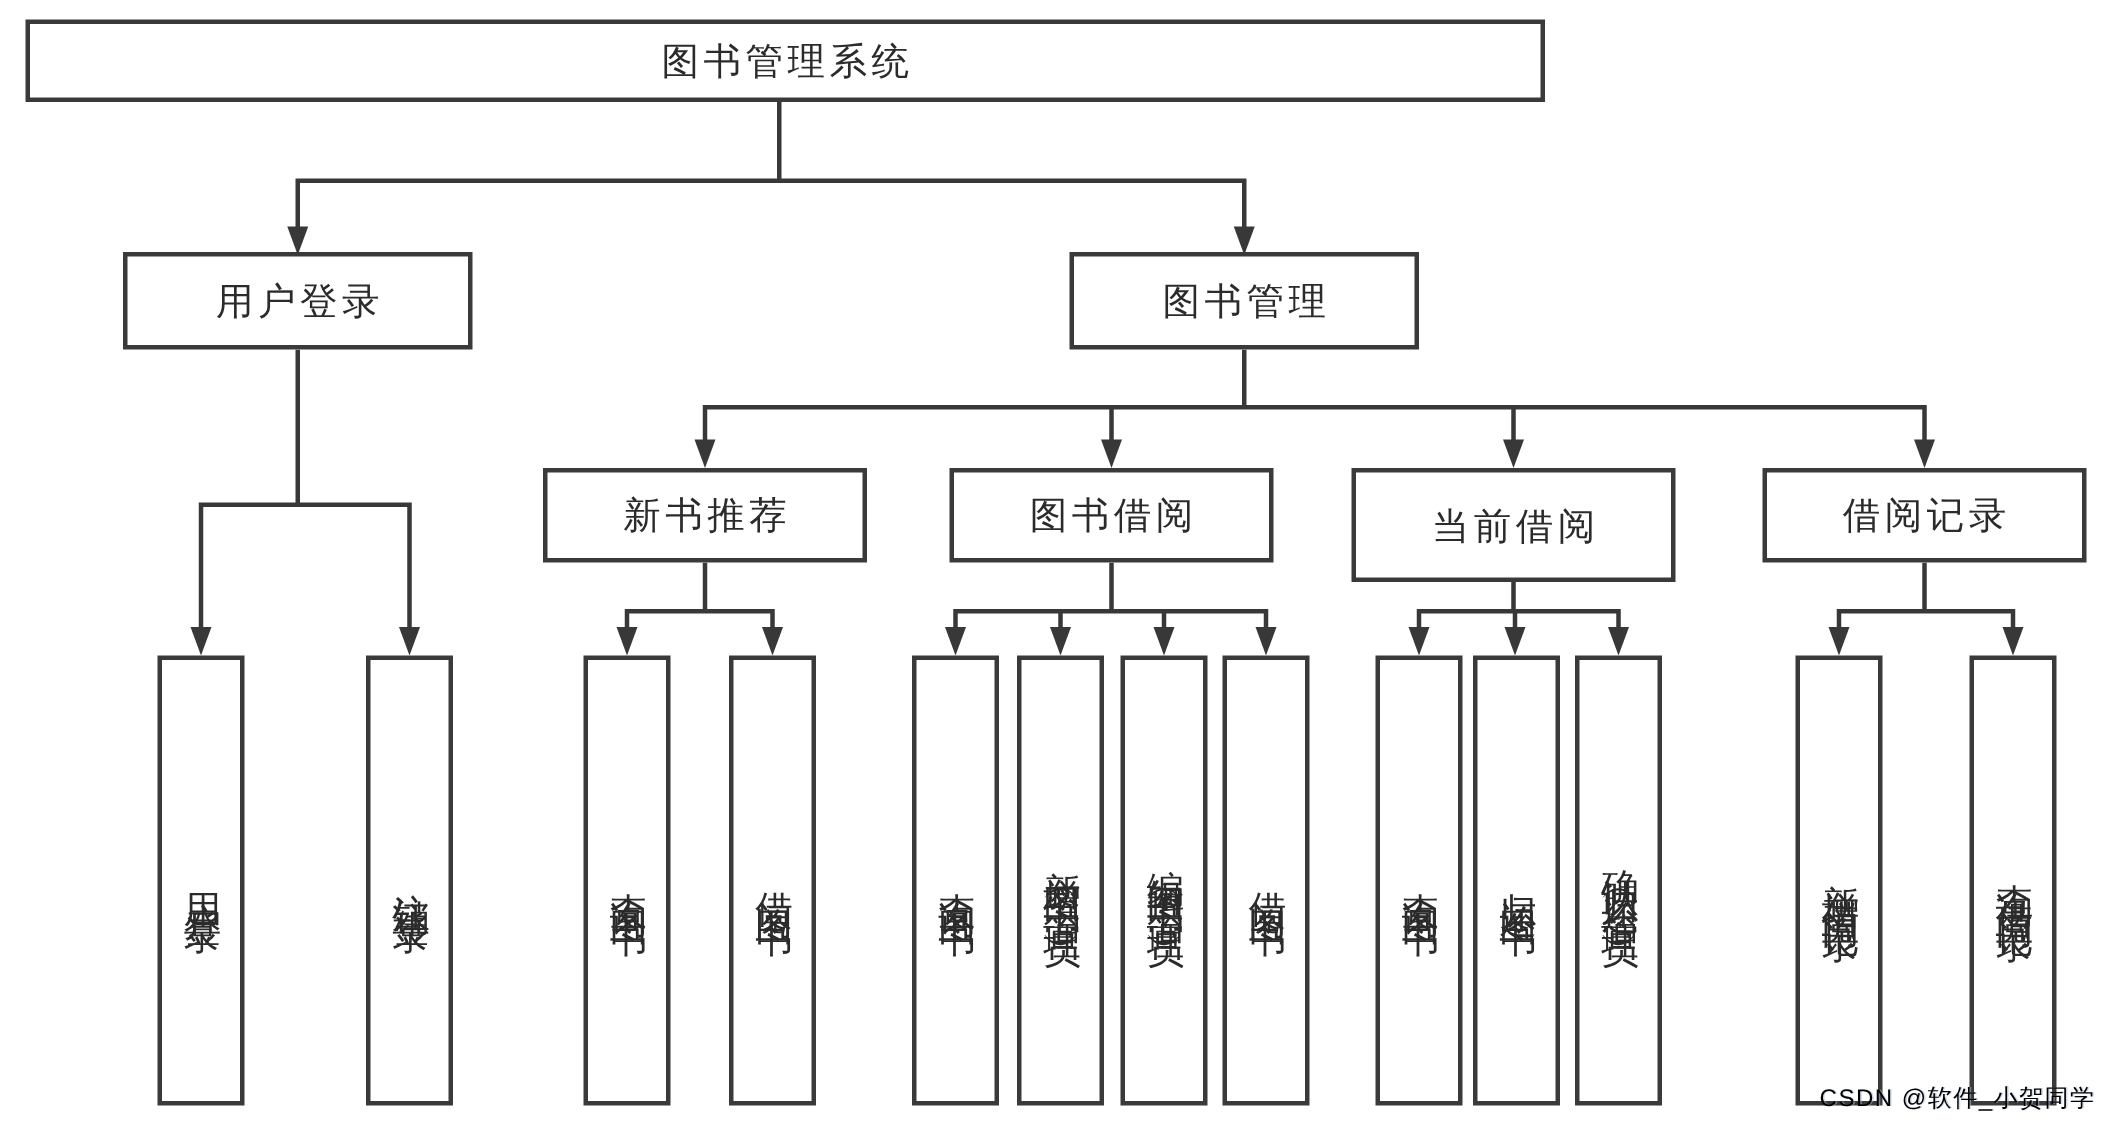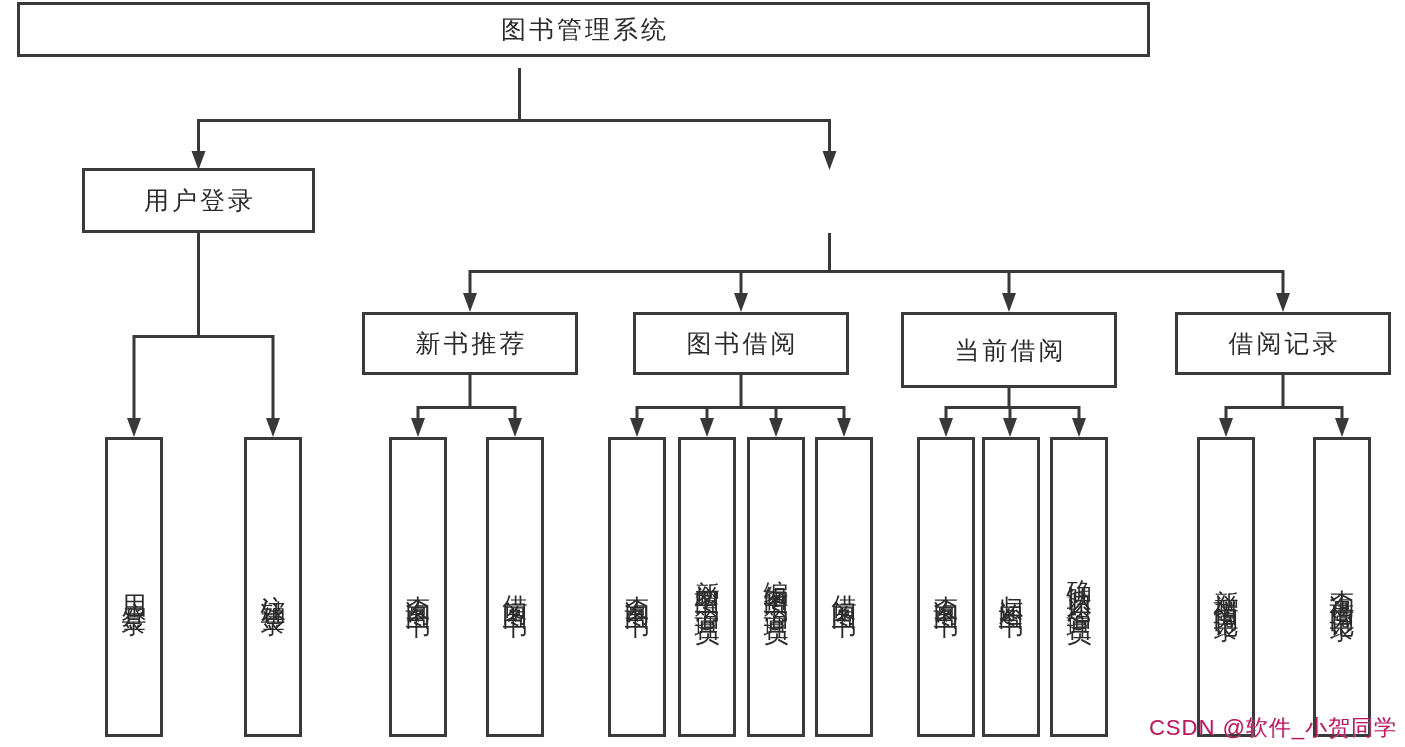--- a/index.html
+++ b/index.html
@@ -41,22 +41,22 @@
     font-size: 25px;
     writing-mode: vertical-rl;
     text-orientation: mixed;
     letter-spacing: 6px;
     line-height: 1;
   }
   .watermark {
     position: absolute;
     right: 8px;
     bottom: 4px;
-    font-size: 22px;
-    color: #be185d;
+    font-size: 16px;
+    color: #000000;
     letter-spacing: 1px;
     white-space: nowrap;
     text-shadow: 1px 0 0 rgba(170,190,220,0.55);
   }
 </style>
 </head>
 <body>
 
 <div class="stage">
 
@@ -97,23 +97,24 @@
       <polygon points="769,418 783,418 776,437"></polygon>
       <polygon points="837,418 851,418 844,437"></polygon>
       <polygon points="939,418 953,418 946,437"></polygon>
       <polygon points="1003,418 1017,418 1010,437"></polygon>
       <polygon points="1072,418 1086,418 1079,437"></polygon>
       <polygon points="1219,418 1233,418 1226,437"></polygon>
       <polygon points="1335,418 1349,418 1342,437"></polygon>
     </g>
   </svg>
 
-  <div class="node h" style="left:17px;top:2px;width:1133px;height:55px">图书管理系统</div>
+  <div class="node h" style="left:17px;top:13px;width:1013px;height:55px">图书管理系统</div>
 
   <div class="node h" style="left:82px;top:168px;width:233px;height:65px">用户登录</div>
+  <div class="node h" style="left:713px;top:168px;width:233px;height:65px">图书管理</div>
 
   <div class="node h" style="left:633px;top:312px;width:216px;height:63px">图书借阅</div>
   <div class="node h" style="left:362px;top:312px;width:216px;height:63px">新书推荐</div>
   <div class="node h" style="left:901px;top:312px;width:216px;height:76px">当前借阅</div>
   <div class="node h" style="left:1175px;top:312px;width:216px;height:63px">借阅记录</div>
 
   <div class="node v" style="left:105px;top:437px;width:58px;height:300px">用户登录</div>
   <div class="node v" style="left:244px;top:437px;width:58px;height:300px">注销登录</div>
 
   <div class="node v" style="left:389px;top:437px;width:58px;height:300px">查询图书</div>

